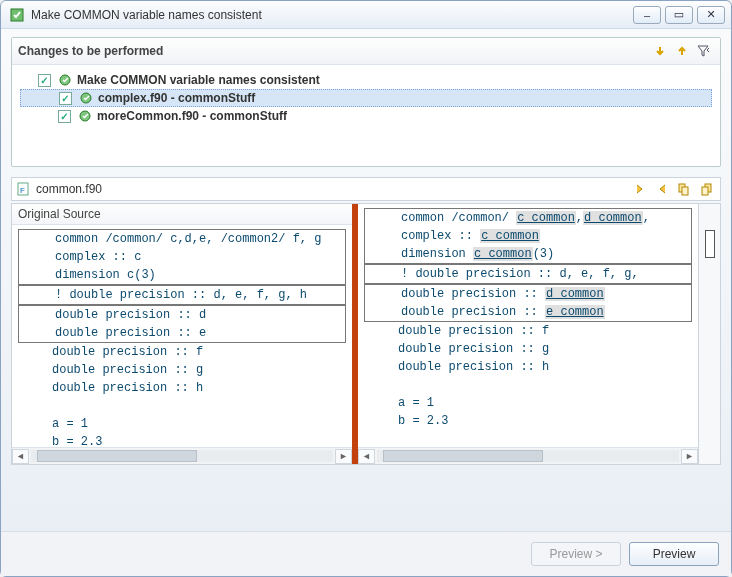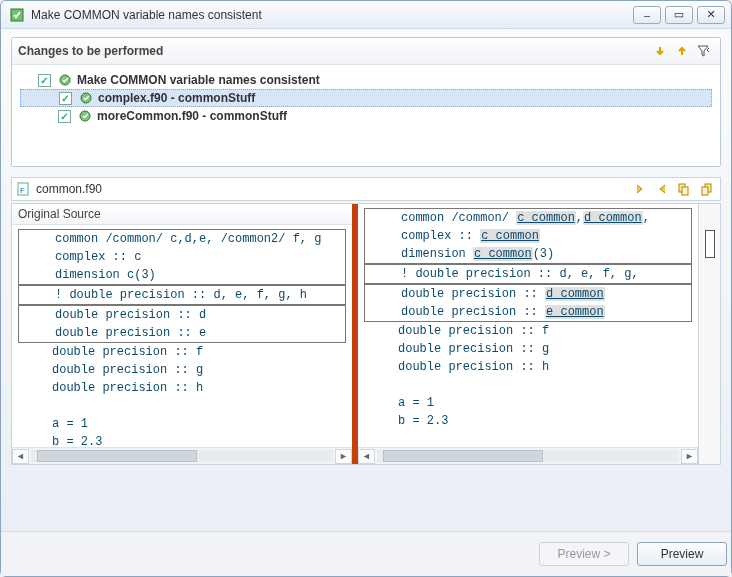--- a/index.html
+++ b/index.html
@@ -124,21 +124,21 @@
   .sb-btn {
     width: 17px; height: 15px; border: 1px solid #cfd6de; background: #fafbfc;
     display: inline-flex; align-items: center; justify-content: center; font-size: 9px; color: #666;
     cursor: pointer;
   }
   .sb-track { flex: 1; margin: 0 2px; height: 12px; background: #e9ecef; position: relative; }
   .sb-thumb { position: absolute; left: 6px; width: 160px; height: 12px; background: #d0d6dd; border: 1px solid #b8c0c9; }
   .spacer { flex: 1; }
   .button-row {
     display: flex; border-top: 1px solid #d7dde4;
-    padding: 10px 4px; gap: 8px; justify-content: flex-end;
+    padding: 10px 12px; gap: 8px; justify-content: flex-end;
     background: #f1f3f6;
   }
   .btn {
     min-width: 90px; height: 24px;
     border: 1px solid #8aa3be; border-radius: 3px;
     background: linear-gradient(#fdfeff,#e7eef7);
     color: #333; cursor: pointer;
     display: inline-flex; align-items: center; justify-content: center;
   }
   .btn.default {

